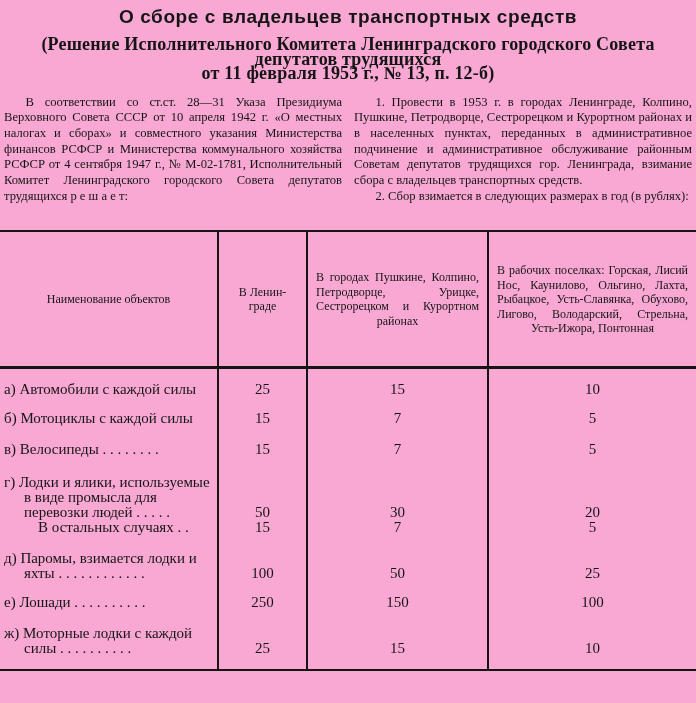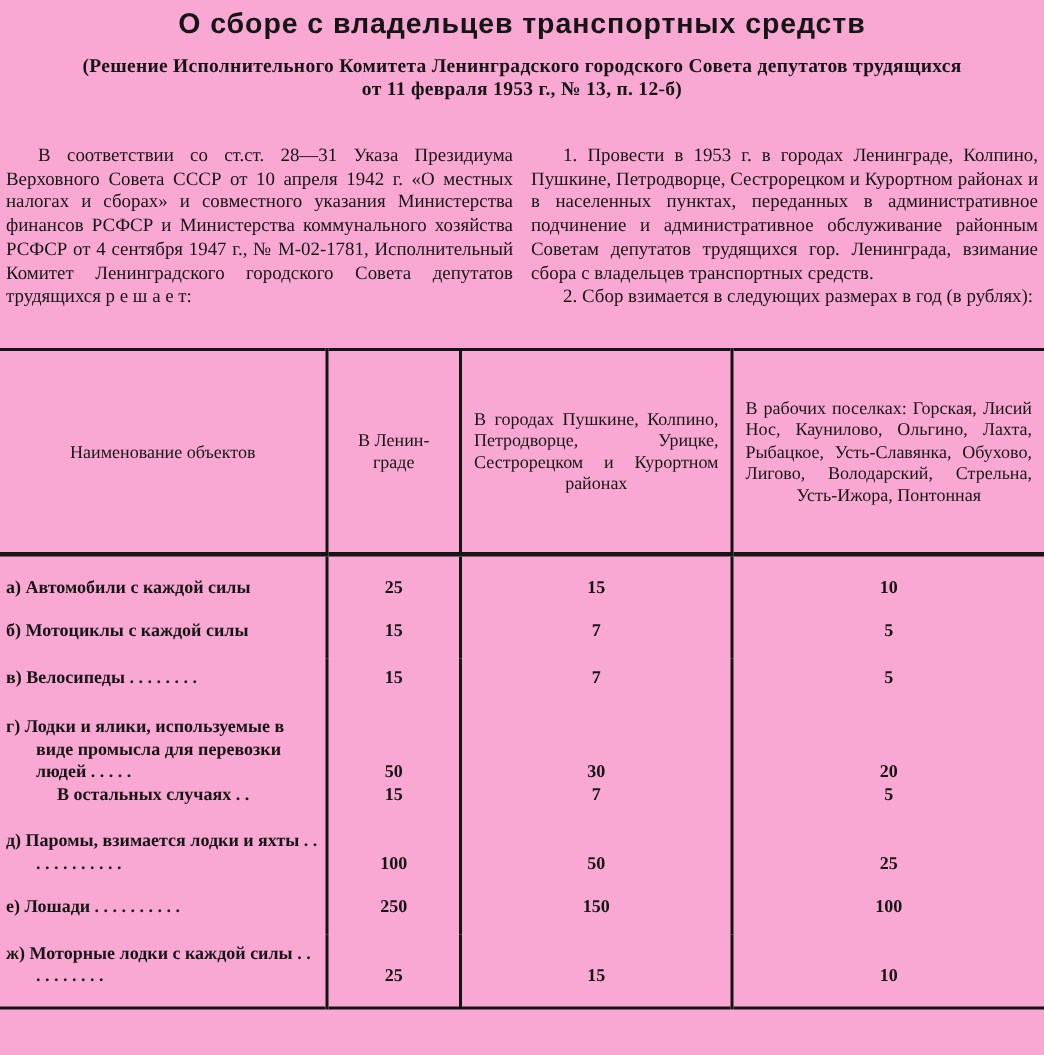--- a/index.html
+++ b/index.html
@@ -7,22 +7,22 @@
     width:696px;height:703px;margin:0 auto;background:#f9a8d4;color:#151515;
     font-family:"Liberation Serif","DejaVu Serif",serif;
     overflow:hidden;position:relative;box-sizing:border-box;
   }
   .doc-title{
     text-align:center;font-family:"Liberation Sans","DejaVu Sans",sans-serif;
     font-weight:bold;font-size:19px;letter-spacing:0.6px;
     padding-top:6px;margin:0;
   }
   .doc-subtitle{
-    text-align:center;font-weight:bold;font-size:13px;line-height:14.5px;
-    margin:9px auto 16px;width:688px;letter-spacing:0.2px;
+    text-align:center;font-weight:bold;font-size:18px;line-height:14.5px;
+    margin:9px auto 0;width:688px;letter-spacing:0.2px;
   }
   .columns{display:flex;gap:12px;padding:14px 4px 0 4px;}
   .col{width:340px;font-size:12.6px;line-height:15.7px;text-align:justify;}
   .col p{margin:0;text-indent:1.7em;}
   .col p + p{margin-top:0;}
 
   table.rates{
     width:696px;border-collapse:collapse;table-layout:fixed;
     margin-top:26px;
     border-top:2px solid #151515;border-bottom:2px solid #151515;
@@ -31,21 +31,21 @@
     border-bottom:3px solid #151515;font-weight:normal;
     vertical-align:middle;font-size:12px;line-height:14.5px;
     padding:8px 8px;height:118px;box-sizing:content-box;
   }
   table.rates th + th, table.rates td + td{border-left:2px solid #151515;}
   th.h-objects{text-align:center;font-size:12.6px;margin-left:44px;}
   th.h-len{text-align:center;font-size:12.6px;line-height:15px;}
   th.h-towns{text-align:justify;text-align-last:center;}
   th.h-settl{text-align:justify;text-align-last:center;padding:6px 7px;}
   tbody td{
-    vertical-align:bottom;font-size:12px;line-height:15px;font-weight:bold;
+    vertical-align:bottom;font-size:15px;line-height:15px;
   }
   td.label{padding-left:4px;padding-right:4px;}
   .hang{display:block;padding-left:20px;text-indent:-20px;}
   .sub .hang{padding-left:34px;text-indent:0;}
   td.num{text-align:center;}
   tr.r1 td{padding-top:13px;padding-bottom:9px;}
   tr.r2 td{padding-top:5px;padding-bottom:11px;}
   tr.r3 td{padding-top:5px;padding-bottom:11px;}
   tr.r4 td{padding-top:7px;padding-bottom:0;}
   tr.r5 td{padding-top:0;padding-bottom:9px;}

